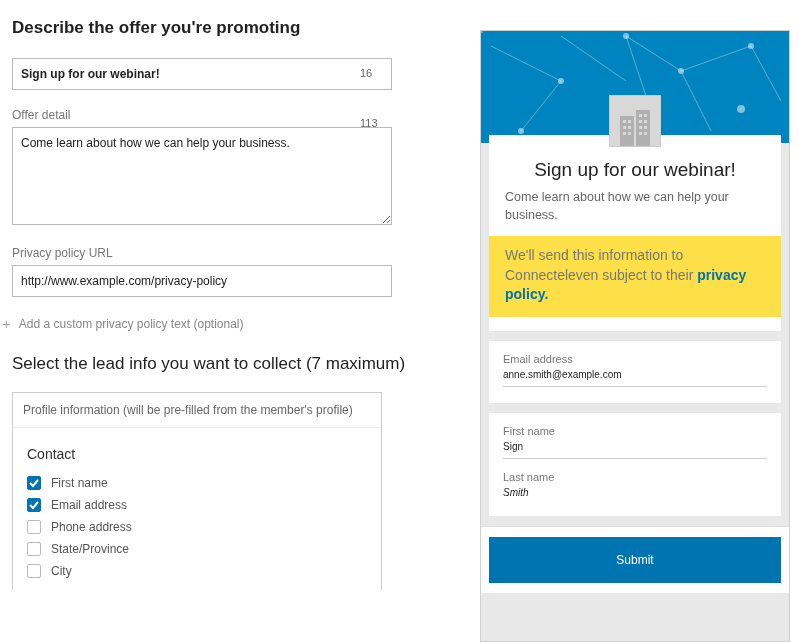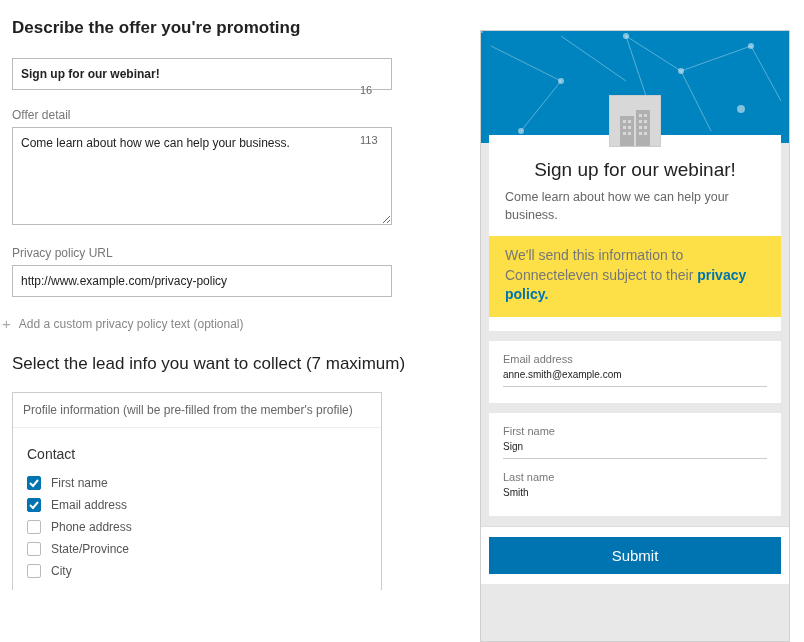--- a/index.html
+++ b/index.html
@@ -57,21 +57,21 @@
     height: 98px;
     padding: 8px 45px 8px 8px;
     border: 1px solid #bbb;
     font-size: 12px;
     font-family: inherit;
     resize: both;
     color: #222;
   }
   .char-count {
     position: absolute;
-    top: 26px;
+    top: 9px;
     left: 348px;
     font-size: 11px;
     color: #666;
   }
   .add-row {
     display: flex;
     align-items: center;
     color: #888;
     font-size: 12px;
     margin-top: 8px;
@@ -203,34 +203,34 @@
     color: #777;
     margin-bottom: 4px;
   }
   .fg-value {
     font-size: 10px;
     color: #222;
     border-bottom: 1px solid #ccc;
     padding-bottom: 6px;
     margin-bottom: 12px;
   }
-  .fg-value.noborder { border-bottom: none; padding-bottom: 2px; }
+  .fg-value.noborder { border-bottom: none; padding-bottom: 2px; font-style: italic; }
   .submit-bar {
     background: #fff;
     margin: 4px 0 0 0;
     padding: 10px 8px;
     border-top: 1px solid #ddd;
   }
   .submit-btn {
     width: 100%;
     background: #0073b1;
     color: #fff;
     border: none;
-    padding: 10px 0;
-    font-size: 15px;
+    padding: 16px 0;
+    font-size: 12px;
     cursor: pointer;
   }
 </style>
 </head>
 <body>
 
 <div class="left-pane">
 
   <div class="section-title">Describe the offer you're promoting</div>
 

